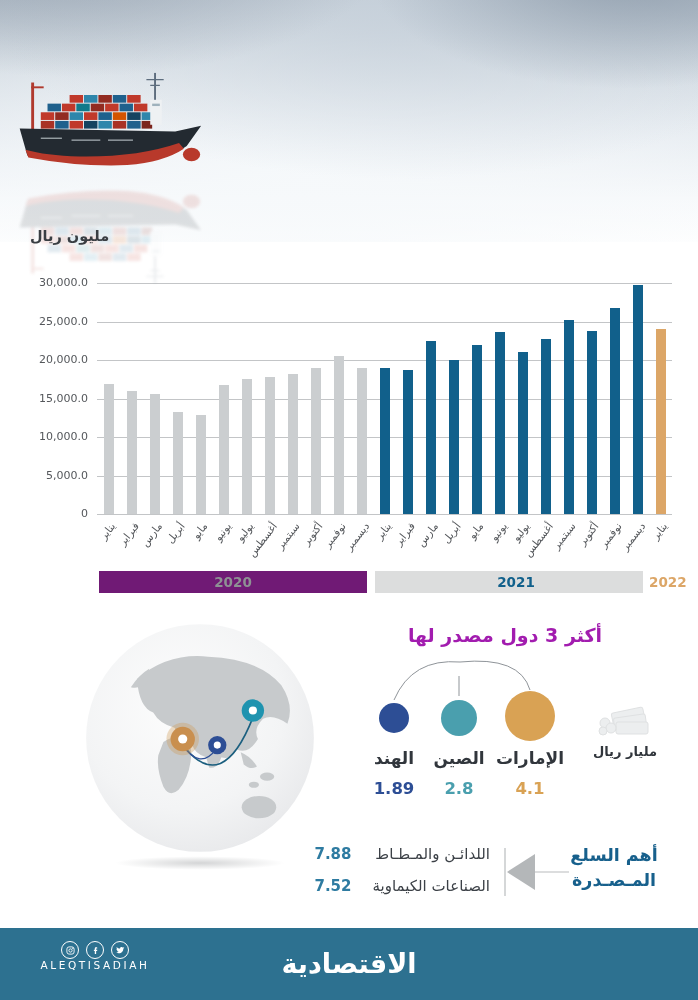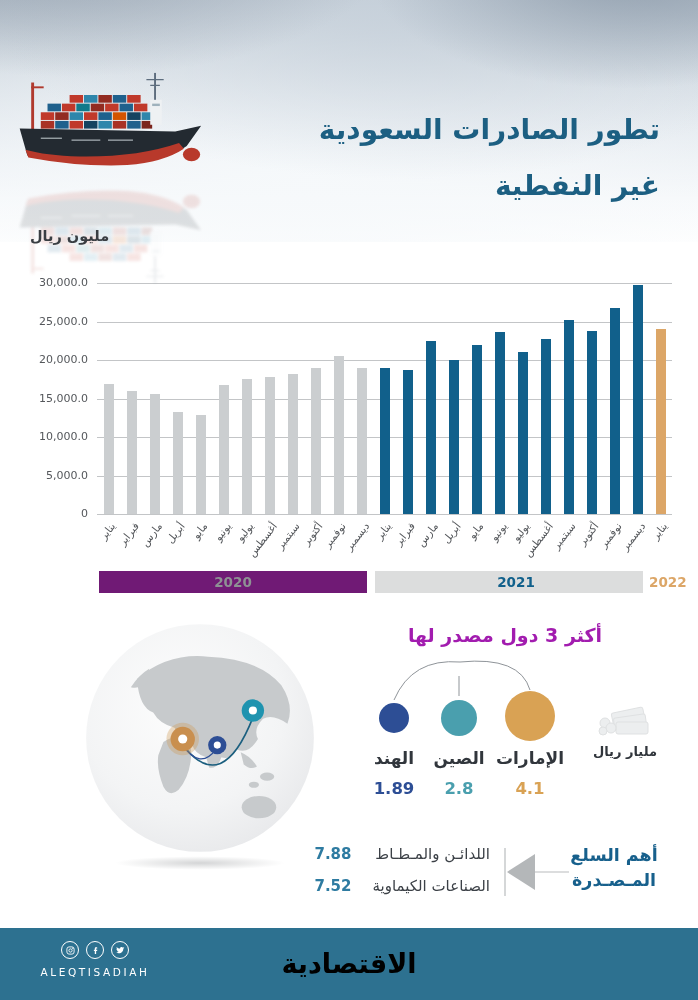--- a/index.html
+++ b/index.html
@@ -56,23 +56,23 @@
   .goods-title{position:absolute;left:556px;top:843px;width:116px;text-align:center;
     font-size:17.5px;line-height:25px;font-weight:bold;}
 
   
   .footer{position:absolute;left:0;top:928px;width:698px;height:72px;color:#fff;}
   .f-left{position:absolute;left:30px;top:13px;width:130px;text-align:center;}
   .f-right{position:absolute;right:24px;top:13px;width:150px;text-align:center;}
   .icon-row{display:flex;justify-content:center;gap:7px;}
   .f-circle{width:18px;height:18px;border:1.2px solid #fff;border-radius:50%;
     display:flex;align-items:center;justify-content:center;}
-  .f-text{margin-top:7px;font-size:10.5px;letter-spacing:2.6px;color:#fff;}
+  .f-text{font-size:10.5px;letter-spacing:2.6px;color:#fff;}
   .f-logo{position:absolute;left:0;right:0;top:20px;text-align:center;
-    font-size:27px;font-weight:bold;color:#000000;}
+    font-size:27px;font-weight:bold;color:#ffffff;}
 </style>
 </head>
 <body>
 
 <div class="page">
 
   <div class="sky"></div>
 
   <div class="ship-wrap">
     <svg width="192" height="118" viewBox="0 0 200 120">
@@ -120,24 +120,20 @@
         <path d="M30,80 h22 M62,82 h30 M100,82 h26" stroke="#cfd8dd" stroke-width="1" fill="none"></path>
       </g>
     </svg>
   </div>
   <div class="ship-refl">
     <svg width="192" height="118" viewBox="0 0 200 120">
         <use href="#shipg"></use>
       </svg>
   </div>
 
-  <div class="title" dir="rtl" style="color: rgb(28, 95, 130);">
-    <div>تطور الصادرات السعودية</div>
-    <div>غير النفطية</div>
-  </div>
 
   <div class="unit-label" dir="rtl">مليون ريال</div>
 
   <div class="chart">
     <div class="y-axis">
         <div class="ytick" style="top: -7px;">30,000.0</div>
         <div class="ytick" style="top: 31.5px;">25,000.0</div>
         <div class="ytick" style="top: 70px;">20,000.0</div>
         <div class="ytick" style="top: 108.5px;">15,000.0</div>
         <div class="ytick" style="top: 147px;">10,000.0</div>

